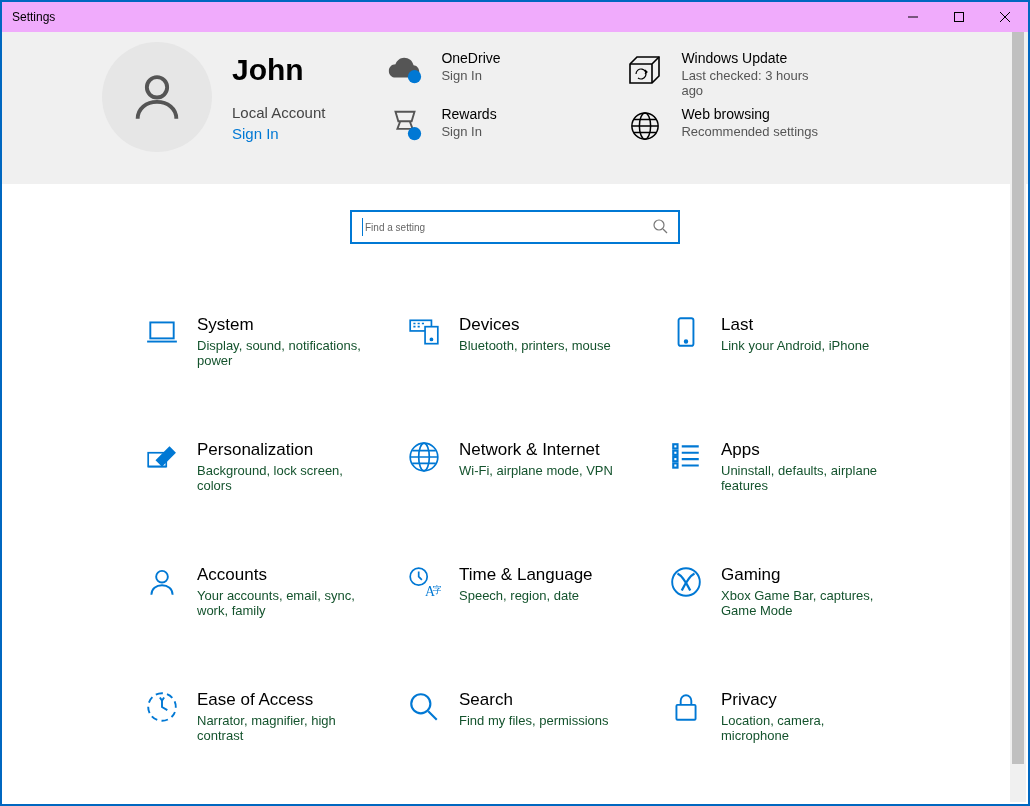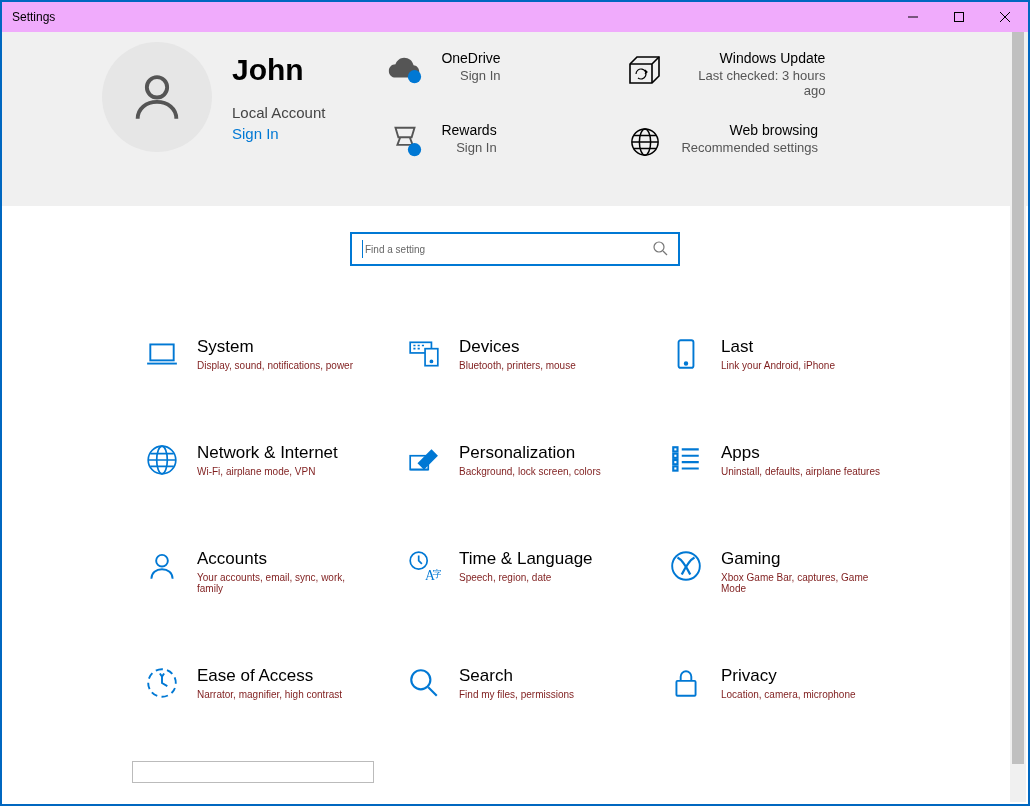--- a/index.html
+++ b/index.html
@@ -6,48 +6,48 @@
     body { font-family: "Segoe UI", Tahoma, sans-serif; font-size: 14px; color: #000; background: #fff; border: 2px solid #0067C0; width: 1030px; height: 806px; overflow: hidden; position: relative; }
     
     
     .title-bar { height: 30px; display: flex; align-items: center; padding-left: 10px; background: #f0abfc; }
     .title-text { font-size: 12px; color: #000; }
     .title-controls { margin-left: auto; display: flex; }
     .title-btn { width: 46px; height: 30px; display: flex; align-items: center; justify-content: center; cursor: pointer; }
     .title-btn svg { width: 10px; height: 10px; }
     
     
-    .header { background: #f0f0f0; padding: 10px 60px 44px 100px; display: flex; align-items: flex-start; }
+    .header { background: #f0f0f0; padding: 10px 60px 32px 100px; display: flex; align-items: flex-start; }
     .user-section { display: flex; align-items: center; flex: 0 0 auto; margin-right: 60px; }
     .avatar-circle { width: 110px; height: 110px; border-radius: 50%; background: #e6e6e6; display: flex; align-items: center; justify-content: center; margin-right: 20px; }
     .user-name { font-size: 30px; font-weight: 600; color: #000; line-height: 1.1; }
     .user-type { font-size: 15px; color: #444; margin-top: 18px; }
     .sign-in-link { font-size: 15px; color: #0078D4; cursor: pointer; margin-top: 4px; }
     
-    .header-tiles { display: flex; flex-wrap: wrap; gap: 24px 40px; padding-top: 8px; flex: 1; text-align: right; }
+    .header-tiles { display: flex; flex-wrap: wrap; gap: 8px 40px; padding-top: 8px; flex: 1; }
     .header-tile { display: flex; align-items: flex-start; width: 200px; cursor: pointer; }
     .header-tile-icon { width: 40px; height: 40px; flex-shrink: 0; margin-right: 16px; display: flex; align-items: center; justify-content: center; }
     .header-tile-title { font-size: 14px; color: #000; }
     .header-tile-sub { font-size: 13px; color: #555; margin-top: 2px; }
     
     
     .main { padding: 26px 40px 24px; }
     .search-wrap { display: flex; justify-content: center; margin-bottom: 60px; }
     .search-box { width: 330px; height: 34px; border: 2px solid #0078D4; display: flex; align-items: center; padding: 0 10px; }
     .search-box input { border: none; outline: none; flex: 1; font-size: 10px; font-family: inherit; }
     .search-box input::placeholder { color: #666; }
     .search-cursor { width: 1px; height: 18px; background: #0078D4; margin-right: 2px;}
     .search-icon-wrap { color: #888; }
     
     .categories { display: grid; grid-template-columns: repeat(3, 1fr); gap: 50px 20px; padding: 0 90px; }
     .cat { display: flex; align-items: flex-start; padding: 10px 12px; cursor: pointer; border: 1px solid transparent;}
     .cat.selected { border: 1px solid #bbb; }
     .cat-icon { width: 34px; height: 34px; flex-shrink: 0; margin-right: 18px; color: #0078D4; display: flex; align-items: center; justify-content: center; }
     .cat-title { font-size: 17px; color: #000; }
-    .cat-sub { font-size: 10px; color: #7f1d1d; margin-top: 3px; max-width: 180px; }
+    .cat-sub { font-size: 13px; color: #14532d; margin-top: 3px; max-width: 180px; }
 
     .scrollbar { position:absolute; right:2px; top:30px; bottom:2px; width:16px; background:#f0f0f0;}
     .scrollbar-thumb { position:absolute; left:2px; right:2px; top:0; height:95%; background:#c0c0c0;}
   </style>
 </head>
 <body>
 
 <div class="title-bar">
   <span class="title-text">Settings</span>
   <div class="title-controls">
@@ -194,42 +194,42 @@
       </div>
       <div>
         <div class="cat-title">Last</div>
         <div class="cat-sub">Link your Android, iPhone</div>
       </div>
     </div>
 
     <div class="cat">
       <div class="cat-icon">
         <svg width="34" height="34" viewBox="0 0 32 32" fill="none" stroke="#0078D4" stroke-width="1.6">
+            <rect x="3" y="12" width="17" height="13"></rect>
+            <path d="M23 7 l5 5 l-12 12 l-5 -5 z" fill="#0078D4"></path>
+            <path d="M20 25 h-17"></path>
+          </svg>
+      </div>
+      <div>
+        <div class="cat-title">Personalization</div>
+        <div class="cat-sub">Background, lock screen, colors</div>
+      </div>
+    </div>
+
+    <div class="cat">
+      <div class="cat-icon">
+        <svg width="34" height="34" viewBox="0 0 32 32" fill="none" stroke="#0078D4" stroke-width="1.6">
             <circle cx="16" cy="16" r="13"></circle>
             <ellipse cx="16" cy="16" rx="5" ry="13"></ellipse>
             <path d="M3 16 h26 M5 10 h22 M5 22 h22"></path>
           </svg>
       </div>
       <div>
         <div class="cat-title">Network &amp; Internet</div>
         <div class="cat-sub">Wi-Fi, airplane mode, VPN</div>
-      </div>
-    </div>
-
-    <div class="cat">
-      <div class="cat-icon">
-        <svg width="34" height="34" viewBox="0 0 32 32" fill="none" stroke="#0078D4" stroke-width="1.6">
-            <rect x="3" y="12" width="17" height="13"></rect>
-            <path d="M23 7 l5 5 l-12 12 l-5 -5 z" fill="#0078D4"></path>
-            <path d="M20 25 h-17"></path>
-          </svg>
-      </div>
-      <div>
-        <div class="cat-title">Personalization</div>
-        <div class="cat-sub">Background, lock screen, colors</div>
       </div>
     </div>
 
     <div class="cat">
       <div class="cat-icon">
         <svg width="34" height="34" viewBox="0 0 32 32" fill="none" stroke="#0078D4" stroke-width="2">
             <path d="M12 6 h16 M12 12 h16 M12 18 h16 M12 24 h16"></path>
             <rect x="4" y="4" width="4" height="4"></rect>
             <rect x="4" y="10" width="4" height="4"></rect>
             <rect x="4" y="16" width="4" height="4"></rect>

